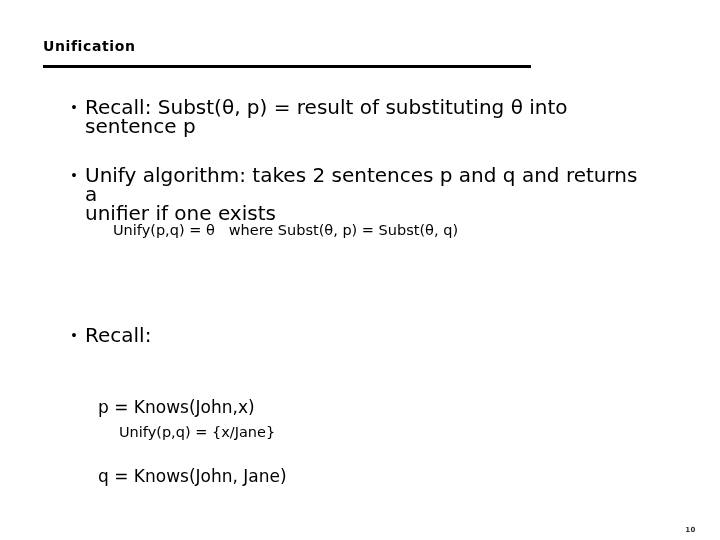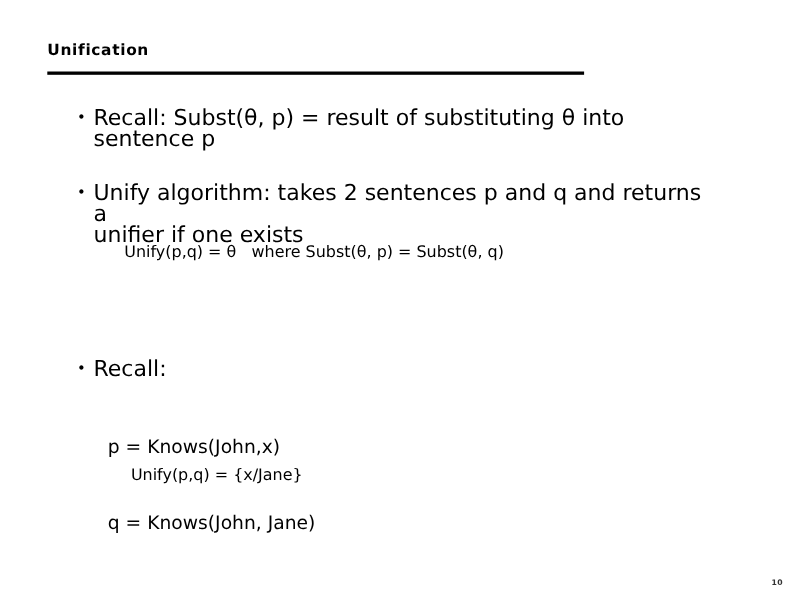--- a/index.html
+++ b/index.html
@@ -90,21 +90,21 @@
     top: 350px;
     font-size: 17px;
     line-height: 23px;
     white-space: pre;
   }
   .example-lines span { display: block; }
 
   
   .page-number {
     position: absolute;
-    right: 8px;
+    right: 24px;
     bottom: 6px;
     font-size: 7px;
     font-weight: bold;
     color: #333333;
     letter-spacing: 0.5px;
   }
 </style>
 </head>
 <body>
 

